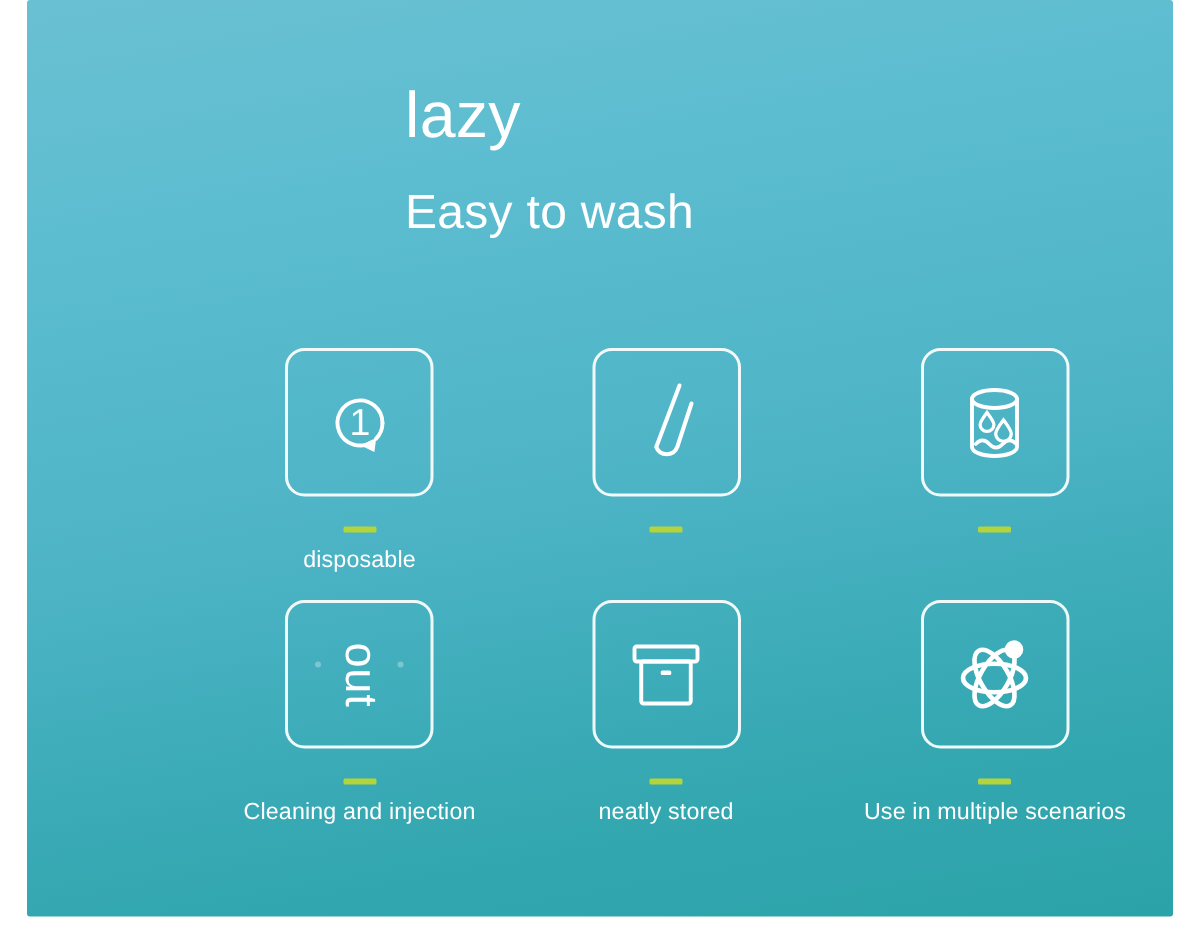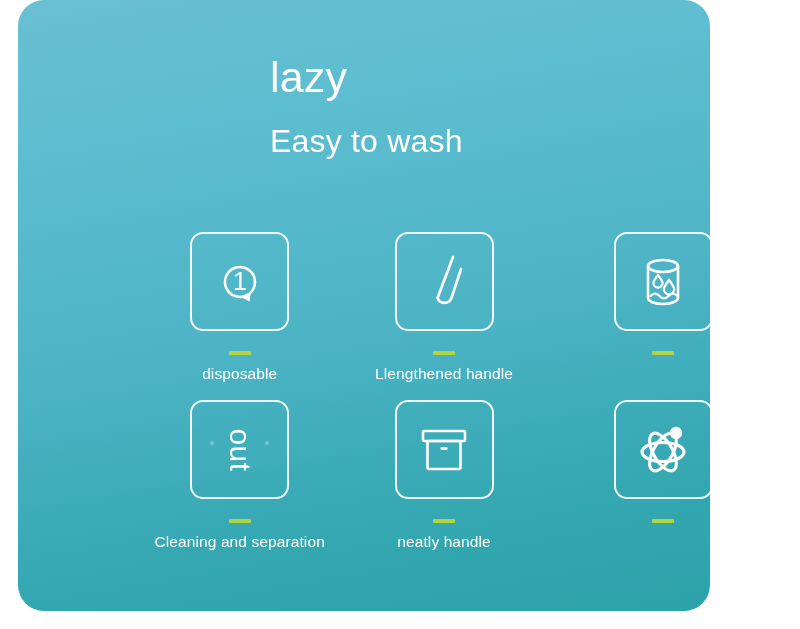--- a/index.html
+++ b/index.html
@@ -21,23 +21,23 @@
     width: 800px;
     height: 629px;
     background: #ffffff;
   }
 
   
   #panel {
     position: absolute;
     left: 18px;
     top: 0px;
-    width: 692px;
+    width: 764px;
     height: 611px;
-    border-radius: 26px;
+    border-radius: 2px;
     background: linear-gradient(170deg, #69c0d2 0%, #5dbdd0 22%, #4db4c6 52%, #35a8b2 80%, #2ba2a8 100%);
     overflow: hidden;
   }
 
   
   #headline {
     position: absolute;
     left: 252px;
     top: 50px;
     width: 470px;
@@ -172,21 +172,20 @@
 
         <div class="feature col-2">
           <div class="icon-box">
             <span>
               <svg width="62" height="66" viewBox="0 0 62 66" fill="none">
                 <path d="M40 8 L24.5 49 a7.5 7.5 0 0 0 14 0 L48 20" stroke="#ffffff" stroke-width="2.7" stroke-linecap="round" stroke-linejoin="round" fill="none"></path>
               </svg>
             </span>
           </div>
           <div class="dash"></div>
-          <div class="feat-label">Llengthened handle</div>
         </div>
 
         <div class="feature col-3">
           <div class="icon-box">
             <span>
               <svg width="62" height="62" viewBox="0 0 62 62" fill="none">
                 <path d="M16 15 v32 a15 6 0 0 0 30 0 v-32" stroke="#ffffff" stroke-width="2.6" stroke-linecap="round" fill="none"></path>
                 <ellipse cx="31" cy="15" rx="15" ry="6" stroke="#ffffff" stroke-width="2.6" fill="none"></ellipse>
                 <path d="M26 24 c-3 4-4.6 6.2-4.6 8 a4.6 4.6 0 0 0 9.2 0 c0-1.8-1.6-4-4.6-8 z" stroke="#ffffff" stroke-width="2.2" fill="none"></path>
                 <path d="M37 29 c-3.4 4.6-5.2 7-5.2 9.1 a5.2 5.2 0 0 0 10.4 0 c0-2.1-1.8-4.5-5.2-9.1 z" stroke="#ffffff" stroke-width="2.2" fill="none"></path>
@@ -203,50 +202,51 @@
 
         <div class="feature col-1">
           <div class="icon-box">
             <div class="out-wrap">
               <span class="out-tick left"></span>
               <span class="out-tick right"></span>
               <span class="out-text">out</span>
             </div>
           </div>
           <div class="dash"></div>
-          <div class="feat-label">Cleaning and separation</div>
+          <div class="feat-label">Cleaning and injection</div>
         </div>
 
         <div class="feature col-2">
           <div class="icon-box">
             <span>
               <svg width="62" height="58" viewBox="0 0 62 58" fill="none">
                 <rect x="10" y="10" width="42" height="10" rx="1.5" stroke="#ffffff" stroke-width="2.6" fill="none"></rect>
                 <rect x="14.5" y="20" width="33" height="28" rx="1.5" stroke="#ffffff" stroke-width="2.6" fill="none"></rect>
                 <rect x="27.5" y="26" width="7" height="3" rx="1" fill="#ffffff"></rect>
               </svg>
             </span>
           </div>
           <div class="dash"></div>
-          <div class="feat-label">neatly handle</div>
+          <div class="feat-label">neatly stored</div>
         </div>
 
         <div class="feature col-3">
           <div class="icon-box">
             <span>
               <svg width="64" height="64" viewBox="0 0 64 64" fill="none">
                 <g stroke="#ffffff" stroke-width="3.1" fill="none">
                   <ellipse cx="32" cy="34" rx="21" ry="9.5"></ellipse>
                   <ellipse cx="32" cy="34" rx="21" ry="9.5" transform="rotate(60 32 34)"></ellipse>
                   <ellipse cx="32" cy="34" rx="21" ry="9.5" transform="rotate(-60 32 34)"></ellipse>
                 </g>
                 <circle cx="45" cy="15" r="6.2" fill="#ffffff"></circle>
               </svg>
             </span>
           </div>
           <div class="dash"></div>
+          <div class="feat-label">Use in multiple scenarios</div>
         </div>
 
       </div>
 
     </div>
   </div>
 </div>
 
 </body></html>

